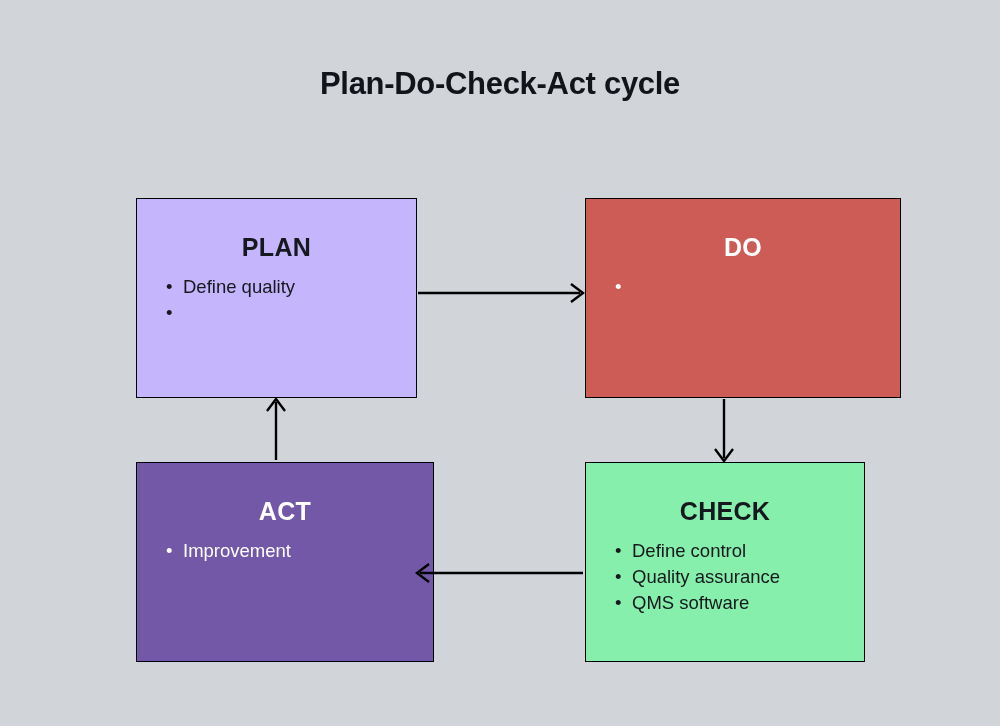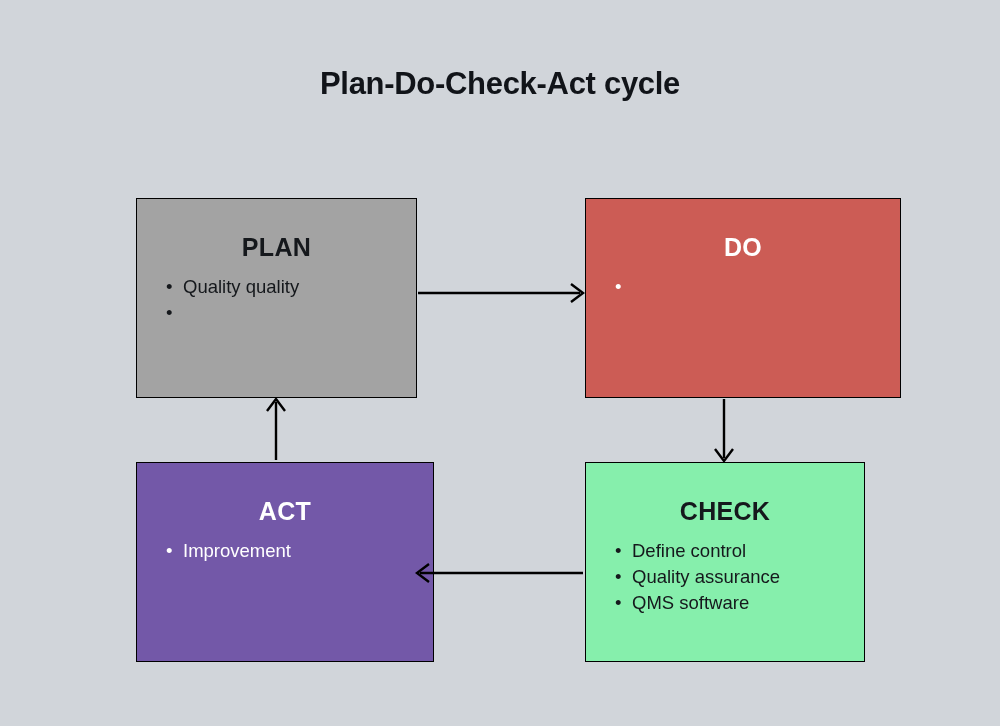--- a/index.html
+++ b/index.html
@@ -65,21 +65,21 @@
     top: 0;
     font-size: 18.5px;
     line-height: 25px;
   }
 
   #box-plan {
     left: 136px;
     top: 198px;
     width: 281px;
     height: 200px;
-    background: #a3a3a3;
+    background: #c4b5fd;
     color: #15181c;
   }
   #box-do {
     left: 585px;
     top: 198px;
     width: 316px;
     height: 200px;
     background: #cc5c55;
     color: #ffffff;
   }
@@ -113,21 +113,21 @@
 </head>
 <body>
 
 <div id="canvas">
 
   <div id="diagram-title">Plan-Do-Check-Act cycle</div>
 
   <div class="pdca-box" id="box-plan">
     <div class="box-title">PLAN</div>
     <ul class="box-list">
-      <li><span class="bullet">•</span><span>Quality quality</span></li>
+      <li><span class="bullet">•</span><span>Define quality</span></li>
       <li><span class="bullet">•</span></li>
     </ul>
   </div>
 
   <div class="pdca-box" id="box-do">
     <div class="box-title">DO</div>
     <ul class="box-list">
       <li><span class="bullet">•</span></li>
     </ul>
   </div>

